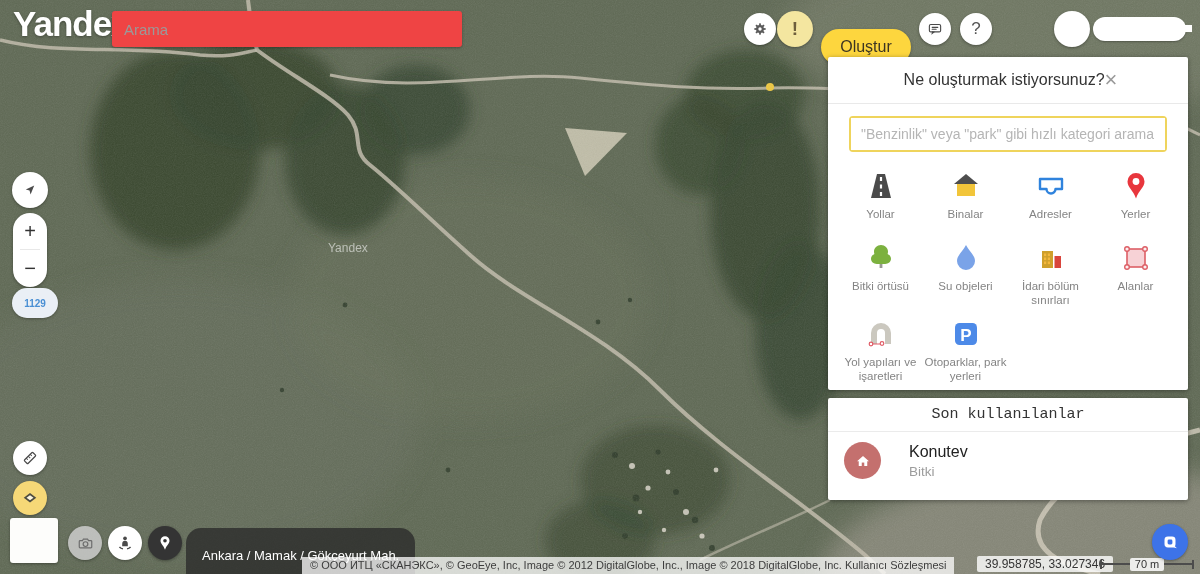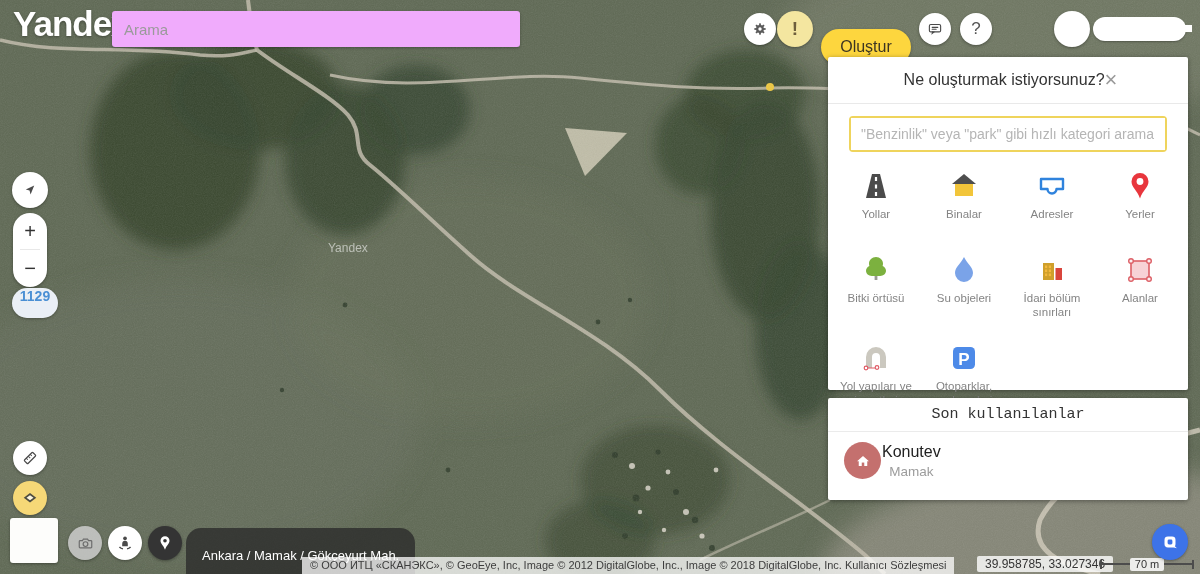--- a/index.html
+++ b/index.html
@@ -14,21 +14,21 @@
     position:absolute;border-radius:50%;background:#fff;
     display:flex;align-items:center;justify-content:center;
     box-shadow:0 1px 3px rgba(0,0,0,.35);cursor:pointer;box-sizing:border-box;
   }
   
   .logo{
     position:absolute;left:13px;top:4px;font-size:35px;font-weight:bold;color:#fff;
     letter-spacing:-1px;text-shadow:0 1px 3px rgba(0,0,0,.35);cursor:pointer;
   }
   .search-box{
-    position:absolute;left:112px;top:11px;width:408px;height:36px;background:#f0abfc;
+    position:absolute;left:112px;top:11px;width:350px;height:36px;background:#ef4444;
     border-radius:3px;box-shadow:0 1px 3px rgba(0,0,0,.3);
   }
   .search-box input{
     width:100%;height:100%;border:0;outline:0;background:transparent;
     font-size:15px;padding:0 12px;box-sizing:border-box;color:#333;
     font-family:"Liberation Sans",sans-serif;
   }
   .search-box input::placeholder{color:#9a9a9a;}
   .btn-gear{left:744px;top:13px;width:32px;height:32px;}
   .btn-alert{left:777px;top:11px;width:36px;height:36px;background:#f4e6a0;
@@ -54,22 +54,22 @@
     position:absolute;left:13px;top:213px;width:34px;height:74px;background:#fff;
     border-radius:17px;box-shadow:0 1px 3px rgba(0,0,0,.35);text-align:center;
   }
   .zoom-pill .z{
     display:block;height:36px;line-height:36px;font-size:20px;color:#333;cursor:pointer;
   }
   .zoom-pill .sep{height:1px;background:#e8e8e8;margin:0 7px;}
   .edits-pill{
     position:absolute;left:12px;top:288px;width:46px;height:30px;border-radius:15px;
     background:rgba(238,244,251,.97);box-shadow:0 1px 3px rgba(0,0,0,.3);cursor:pointer;
-    display:flex;align-items:flex-start;justify-content:center;
-    color:#4a8fd4;font-size:14px;font-weight:bold;
+    display:flex;align-items:center;justify-content:center;
+    color:#4a8fd4;font-size:10px;font-weight:bold;
   }
   
   .btn-ruler{left:13px;top:441px;width:34px;height:34px;}
   .btn-layers{left:13px;top:481px;width:34px;height:34px;background:#f6d877;}
   .minimap{
     position:absolute;left:10px;top:518px;width:48px;height:45px;background:#fdfdfb;
     border-radius:3px;box-shadow:0 1px 3px rgba(0,0,0,.35);cursor:pointer;
   }
   .btn-camera{left:68px;top:526px;width:34px;height:34px;background:rgba(205,205,205,.85);}
   .btn-pegman{left:108px;top:526px;width:34px;height:34px;}
@@ -93,39 +93,38 @@
   .cp-close{font-size:22px;color:#9a9a9a;cursor:pointer;line-height:1;}
   .cp-search{margin:12px 21px 10px;height:32px;border:2px solid #efd45c;border-radius:4px;}
   .cp-search input{
     width:100%;height:100%;border:0;outline:0;font-size:14px;padding:0 10px;
     box-sizing:border-box;color:#333;font-family:"Liberation Sans",sans-serif;
   }
   .cp-search input::placeholder{color:#b5b5b5;}
   .cp-grid{
     display:grid;grid-template-columns:repeat(4,1fr);grid-template-rows:72px 76px 86px;
     padding:4px 10px 0;
-    gap:12px;
   }
   .cat{
     display:flex;flex-direction:column;align-items:center;cursor:pointer;text-align:center;
   }
   .cat .ic{height:36px;display:flex;align-items:flex-end;justify-content:center;}
   .cat .lb{font-size:11.5px;color:#848484;margin-top:5px;line-height:1.25;max-width:86px;}
   .recents-panel{left:828px;top:398px;width:360px;height:102px;}
   .rp-head{
     height:33px;line-height:33px;text-align:center;font-size:15px;color:#333;
     border-bottom:1px solid #ebebeb;
     font-family:Liberation Mono, monospace;
   }
   .rp-item{display:flex;align-items:center;padding:10px 0 10px 16px;cursor:pointer;}
   .rp-ic{
     width:37px;height:37px;border-radius:50%;background:#c4706e;flex:none;
     display:flex;align-items:center;justify-content:center;
   }
-  .rp-txt{margin-left:1px;text-align:center;}
+  .rp-txt{margin-left:28px;}
   .rp-title{font-size:16px;color:#222;}
   .rp-sub{font-size:13.5px;color:#9c9c9c;margin-top:3px;}
   
   .copyright{
     position:absolute;left:302px;bottom:0;height:17px;line-height:17px;
     background:rgba(255,255,255,.75);font-size:11px;color:#3d3d3d;padding:0 8px;
     white-space:nowrap;
   }
   .copyright .terms{cursor:pointer;}
   .coords{
@@ -461,21 +460,21 @@
   <div class="rp-head">Son kullanılanlar</div>
   <div class="rp-item">
     <div class="rp-ic">
       <svg width="20" height="20" viewBox="0 0 32 32">
         <path d="M16 8l9.5 8.5h-2.7V24h-13.6v-7.5H6.5z" fill="#fff"></path>
         <rect x="14" y="18.5" width="4" height="5.5" fill="#c4706e"></rect>
       </svg>
     </div>
     <div class="rp-txt">
       <div class="rp-title">Konutev</div>
-      <div class="rp-sub">Mamak</div>
+      <div class="rp-sub">Bitki</div>
     </div>
   </div>
 </div>
 
 <div class="copyright">
   <span>© ООО ИТЦ «СКАНЭКС», © GeoEye, Inc, Image © 2012 DigitalGlobe, Inc., Image © 2018 DigitalGlobe, Inc. </span><span class="terms">Kullanıcı Sözleşmesi</span>
 </div>
 
 <div class="coords">39.958785, 33.027346</div>
 

